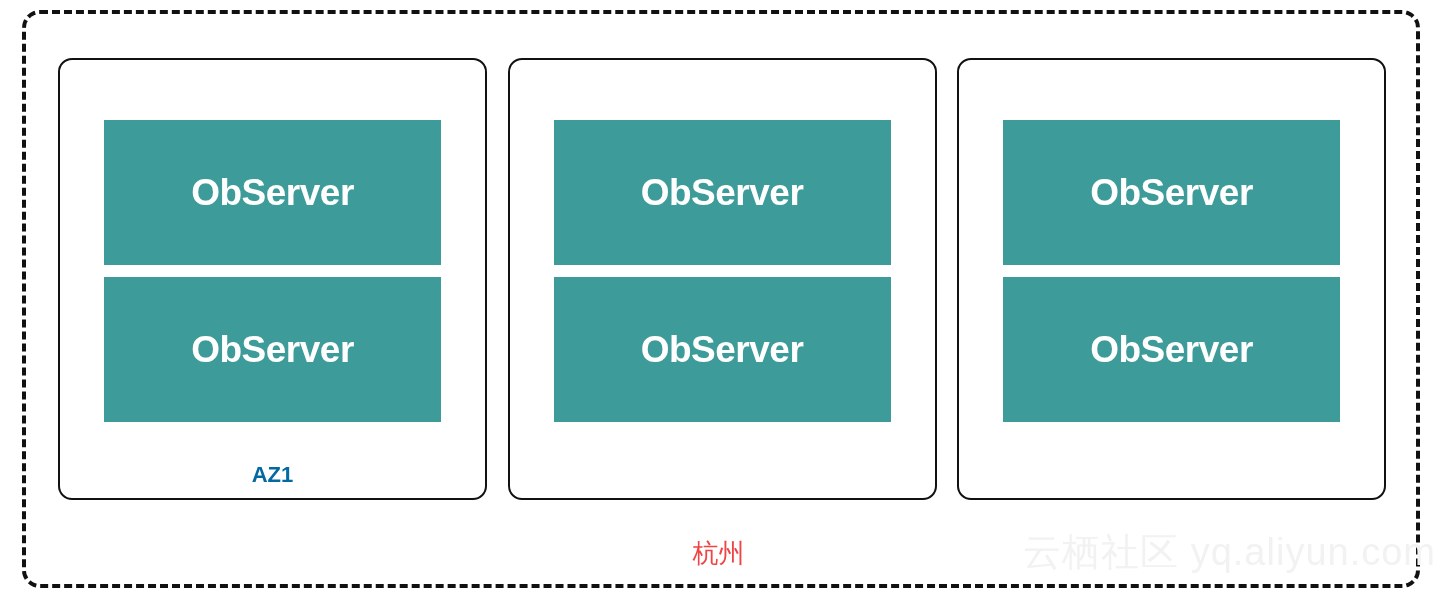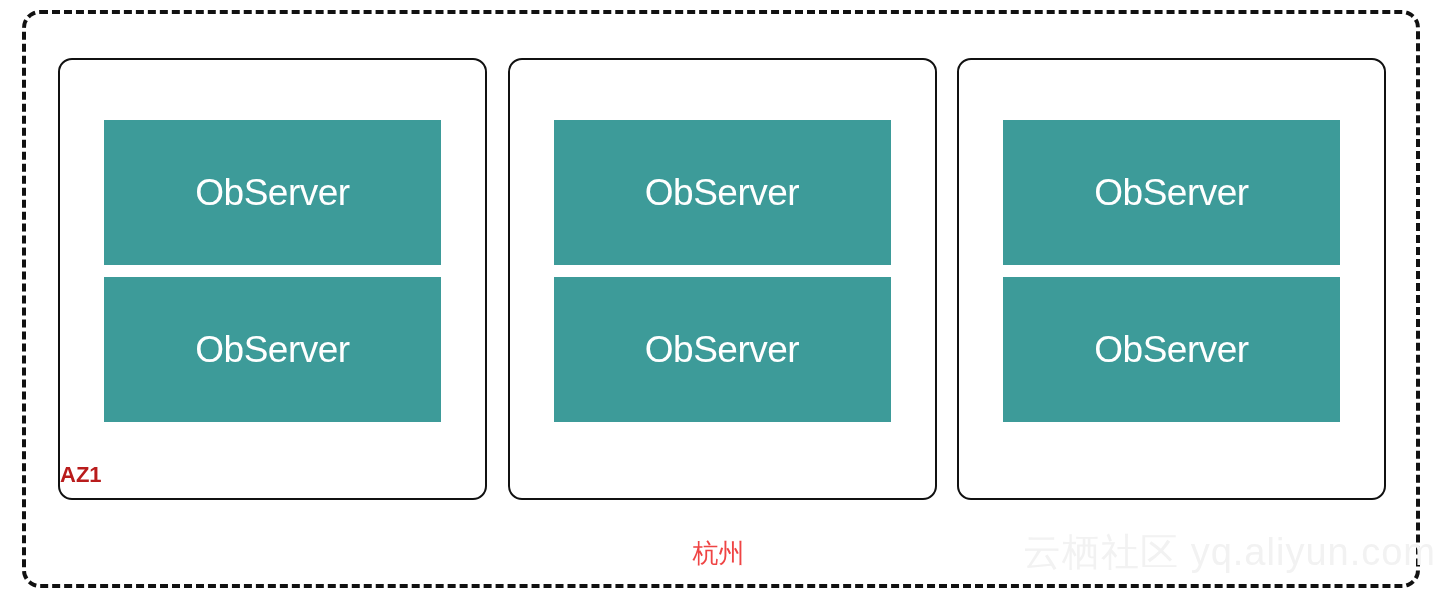--- a/index.html
+++ b/index.html
@@ -67,33 +67,33 @@
     margin-top: 60px;
   }
 
   .node-box + .node-box {
     margin-top: 12px;
   }
 
   .node-label {
     color: #ffffff;
     font-size: 37px;
-    font-weight: normal;
+    font-weight: bold;
     letter-spacing: -0.5px;
     line-height: 1;
     white-space: nowrap;
   }
 
   .az-label {
     position: absolute;
     left: 0;
     right: 0;
     bottom: 12px;
-    text-align: left;
-    color: #b91c1c;
+    text-align: center;
+    color: #0369a1;
     font-size: 22px;
     font-weight: bold;
     line-height: 1;
   }
 
   
   #region-label {
     position: absolute;
     left: 0;
     right: 0;

